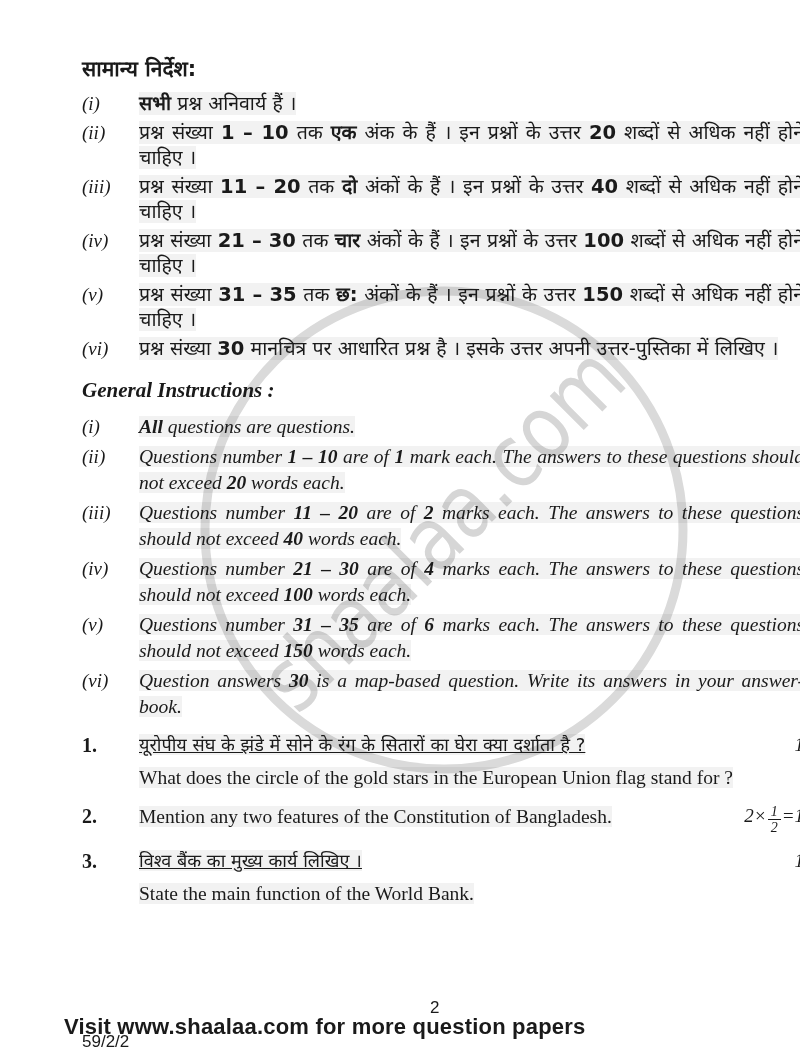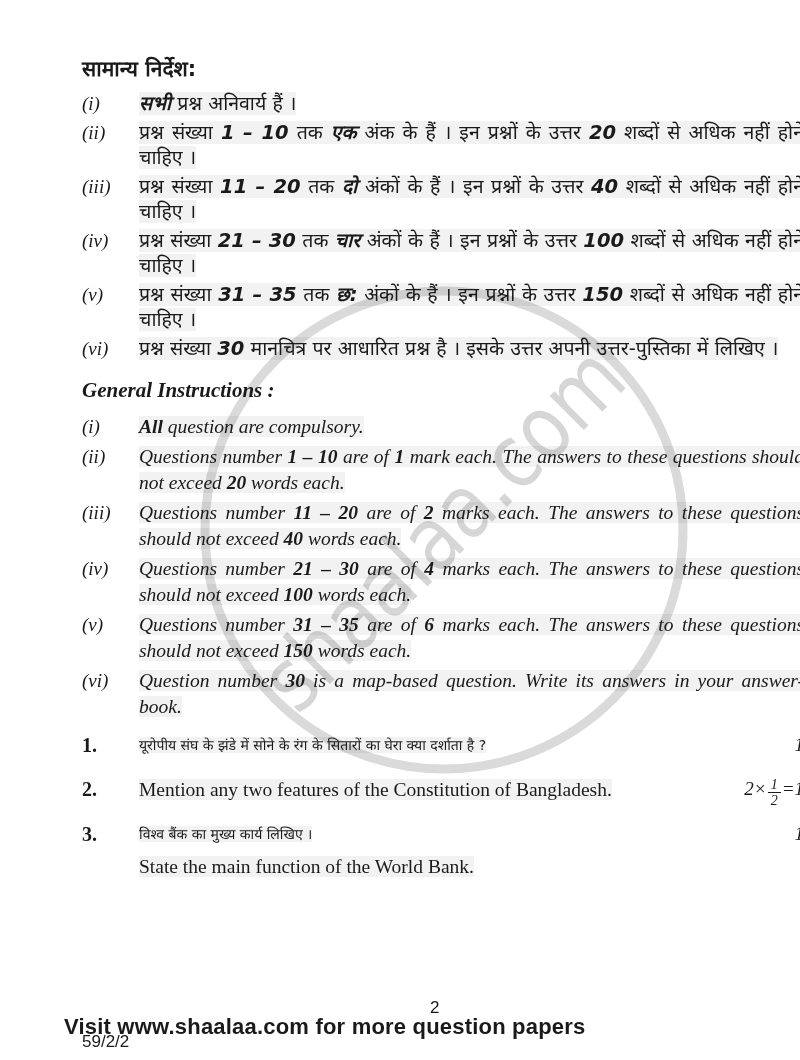--- a/index.html
+++ b/index.html
@@ -27,39 +27,40 @@
   .inst{display:flex;margin-bottom:4px;}
   .inst .lbl{
     width:57px;flex:none;font-style:italic;font-size:19px;line-height:25px;
   }
   .inst .txt{flex:1;text-align:justify;}
   .hi-text{
     font-size:19.5px;line-height:25px;
     font-family:"DejaVu Sans","Liberation Serif",serif;
   }
   .en-text{font-size:19.5px;line-height:26px;font-style:italic;}
-  .seg-b{font-weight:bold;font-style:italic;}
+  .seg-b{font-weight:bold;}
   .band{
     background:rgba(0,0,0,0.05);
     box-decoration-break:clone;-webkit-box-decoration-break:clone;
   }
 
   
   .q{display:flex;margin-top:12px;}
   .q .qnum{
     width:57px;flex:none;font-weight:bold;font-size:20px;line-height:26px;
   }
   .q .qbody{flex:1;}
   .q .qmark{
     flex:none;min-width:52px;text-align:right;font-style:italic;
     font-size:19px;line-height:26px;
   }
   .qhi{
-    font-size:14px;line-height:26px;margin-bottom:6px;
+    font-size:18px;line-height:26px;margin-bottom:6px;
     font-family:"DejaVu Sans","Liberation Serif",serif;
+    text-decoration:underline;
   }
   .qen{font-size:19.5px;line-height:27px;}
 
   
   .frac{display:inline-block;vertical-align:-0.55em;text-align:center;margin:0 1px;}
   .frac .fr-num{display:block;font-size:14px;line-height:15px;border-bottom:1.4px solid #1a1a1a;padding:0 3px;}
   .frac .fr-den{display:block;font-size:14px;line-height:16px;}
 
   
   .footer-code{
@@ -112,47 +113,48 @@
     </div>
     <div class="inst">
       <span class="lbl">(vi)</span>
       <span class="txt hi-text"><span class="band"><span>प्रश्न संख्या </span><span class="seg-b">30</span><span> मानचित्र पर आधारित प्रश्न है । इसके उत्तर अपनी उत्तर-पुस्तिका में लिखिए ।</span></span></span>
     </div>
 
     <h2 class="sec-title-en">General Instructions :</h2>
 
     <div class="inst">
       <span class="lbl">(i)</span>
-      <span class="txt en-text"><span class="band"><span class="seg-b">All</span><span> question are compulsory.</span></span></span>
+      <span class="txt en-text"><span class="band"><span class="seg-b">All</span><span> questions are questions.</span></span></span>
     </div>
     <div class="inst">
       <span class="lbl">(ii)</span>
       <span class="txt en-text"><span class="band"><span>Questions number </span><span class="seg-b">1 – 10</span><span> are of </span><span class="seg-b">1</span><span> mark each. The answers to these questions should not exceed </span><span class="seg-b">20</span><span> words each.</span></span></span>
     </div>
     <div class="inst">
       <span class="lbl">(iii)</span>
       <span class="txt en-text"><span class="band"><span>Questions number </span><span class="seg-b">11 – 20</span><span> are of </span><span class="seg-b">2</span><span> marks each. The answers to these questions should not exceed </span><span class="seg-b">40</span><span> words each.</span></span></span>
     </div>
     <div class="inst">
       <span class="lbl">(iv)</span>
       <span class="txt en-text"><span class="band"><span>Questions number </span><span class="seg-b">21 – 30</span><span> are of </span><span class="seg-b">4</span><span> marks each. The answers to these questions should not exceed </span><span class="seg-b">100</span><span> words each.</span></span></span>
     </div>
     <div class="inst">
       <span class="lbl">(v)</span>
       <span class="txt en-text"><span class="band"><span>Questions number </span><span class="seg-b">31 – 35</span><span> are of </span><span class="seg-b">6</span><span> marks each. The answers to these questions should not exceed </span><span class="seg-b">150</span><span> words each.</span></span></span>
     </div>
     <div class="inst">
       <span class="lbl">(vi)</span>
-      <span class="txt en-text"><span class="band"><span>Question number </span><span class="seg-b">30</span><span> is a map-based question. Write its answers in your answer-book.</span></span></span>
+      <span class="txt en-text"><span class="band"><span>Question answers </span><span class="seg-b">30</span><span> is a map-based question. Write its answers in your answer-book.</span></span></span>
     </div>
 
     <div class="q">
       <span class="qnum">1.</span>
       <div class="qbody">
         <div class="qhi"><span class="band">यूरोपीय संघ के झंडे में सोने के रंग के सितारों का घेरा क्या दर्शाता है ?</span></div>
+        <div class="qen"><span class="band">What does the circle of the gold stars in the European Union flag stand for ?</span></div>
       </div>
       <span class="qmark">1</span>
     </div>
 
     <div class="q">
       <span class="qnum">2.</span>
       <div class="qbody">
         <div class="qen"><span class="band">Mention any two features of the Constitution of Bangladesh.</span></div>
       </div>
       <span class="qmark"><span>2×</span><span class="frac"><span class="fr-num">1</span><span class="fr-den">2</span></span><span>=1</span></span>

